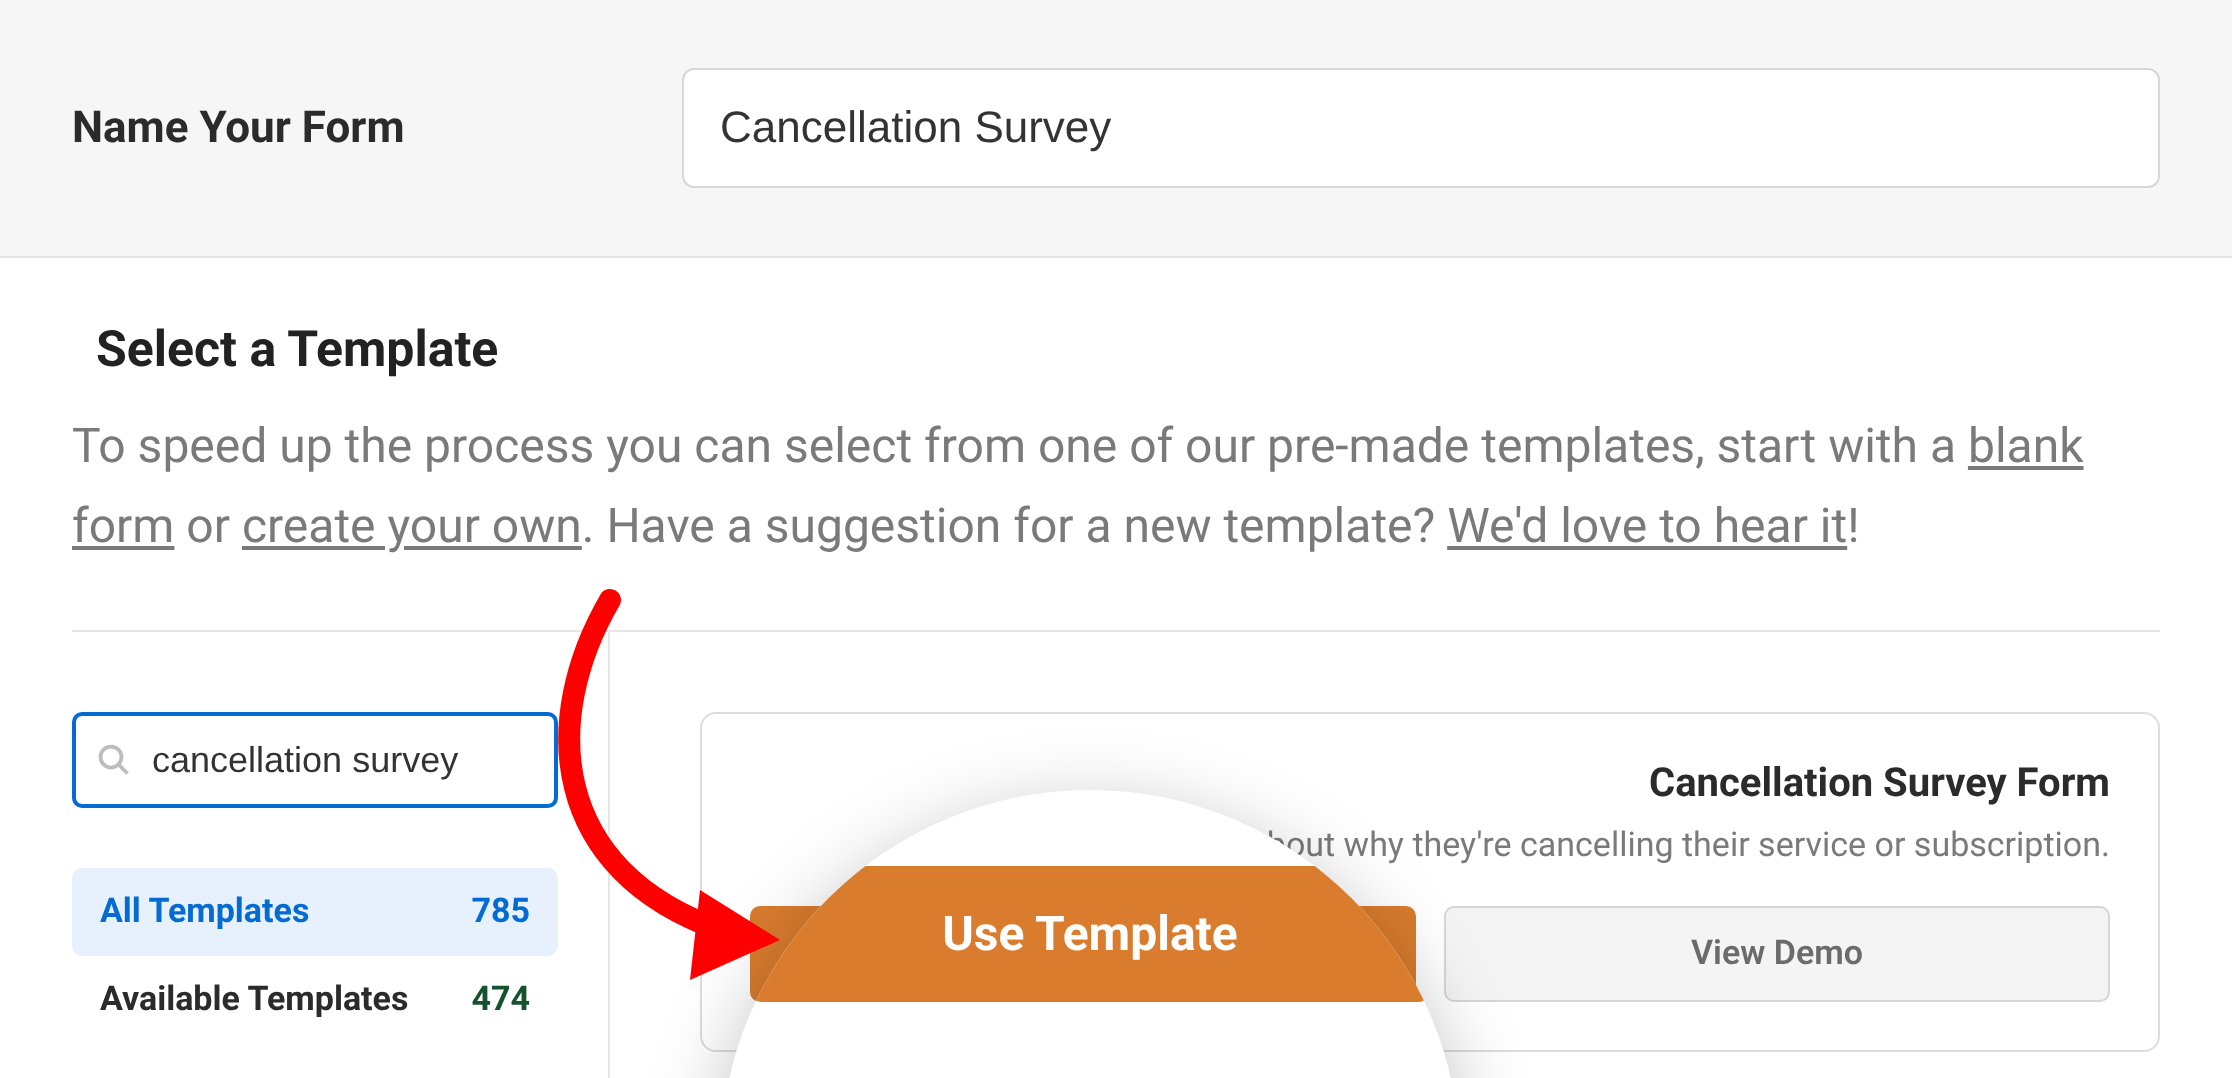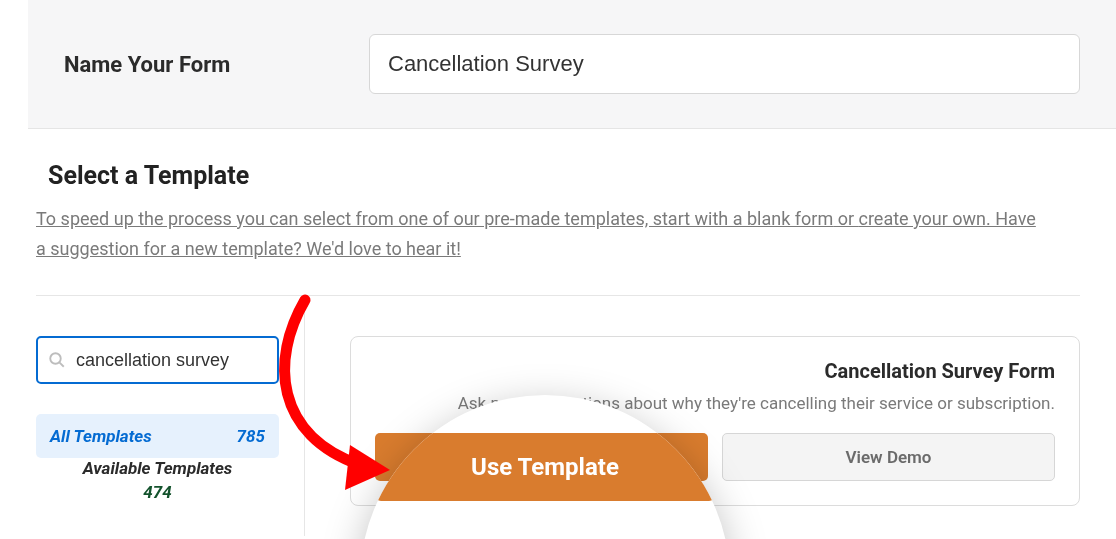--- a/index.html
+++ b/index.html
@@ -13,21 +13,20 @@
     position: relative;
   }
 
   
   .name-section {
     background: #f6f6f7;
     padding: 34px 36px 34px 36px;
     display: flex;
     align-items: center;
     border-bottom: 1px solid #e5e5e5;
-    margin-left: 28px;
   }
   .name-label {
     font-size: 22px;
     font-weight: 700;
     color: #2b2b2b;
     width: 305px;
   }
   .name-input {
     flex: 1;
     height: 60px;
@@ -45,25 +44,24 @@
     padding: 32px 36px 0 36px;
   }
   .section-title {
     font-size: 25px;
     font-weight: 700;
     color: #222;
     margin-bottom: 14px;
     margin-left: 12px;
   }
   .section-desc {
-    font-size: 18px;
+    font-size: 24px;
     color: #7a7a7a;
     line-height: 1.65;
     max-width: 1010px;
-    text-decoration: underline;
   }
   .section-desc a {
     color: #7a7a7a;
     text-decoration: underline;
   }
 
   
   .lower {
     display: flex;
     margin-top: 32px;
@@ -96,41 +94,39 @@
     height: 48px;
     border: 2px solid #046bd2;
     border-radius: 5px;
     font-size: 18px;
     padding: 0 12px 0 38px;
     color: #333;
     outline: none;
   }
   .filter-list {
     width: 243px;
-    font-style: italic;
   }
   .filter-item {
     display: flex;
     justify-content: space-between;
     align-items: center;
     height: 44px;
     padding: 0 14px;
     font-size: 17px;
     font-weight: 700;
     border-radius: 5px;
     cursor: pointer;
   }
   .filter-item.active {
     background: #e6f1fd;
     color: #046bd2;
   }
   .filter-item .count { font-weight: 700; }
   .filter-item.inactive {
     color: #2b2b2b;
-    flex-direction: column;
   }
   .filter-item.inactive .count { color: #14532d; }
 
   .results {
     flex: 1;
     padding: 40px 0 0 45px;
     text-align: right;
   }
   .card {
     border: 1px solid #dcdcdc;

